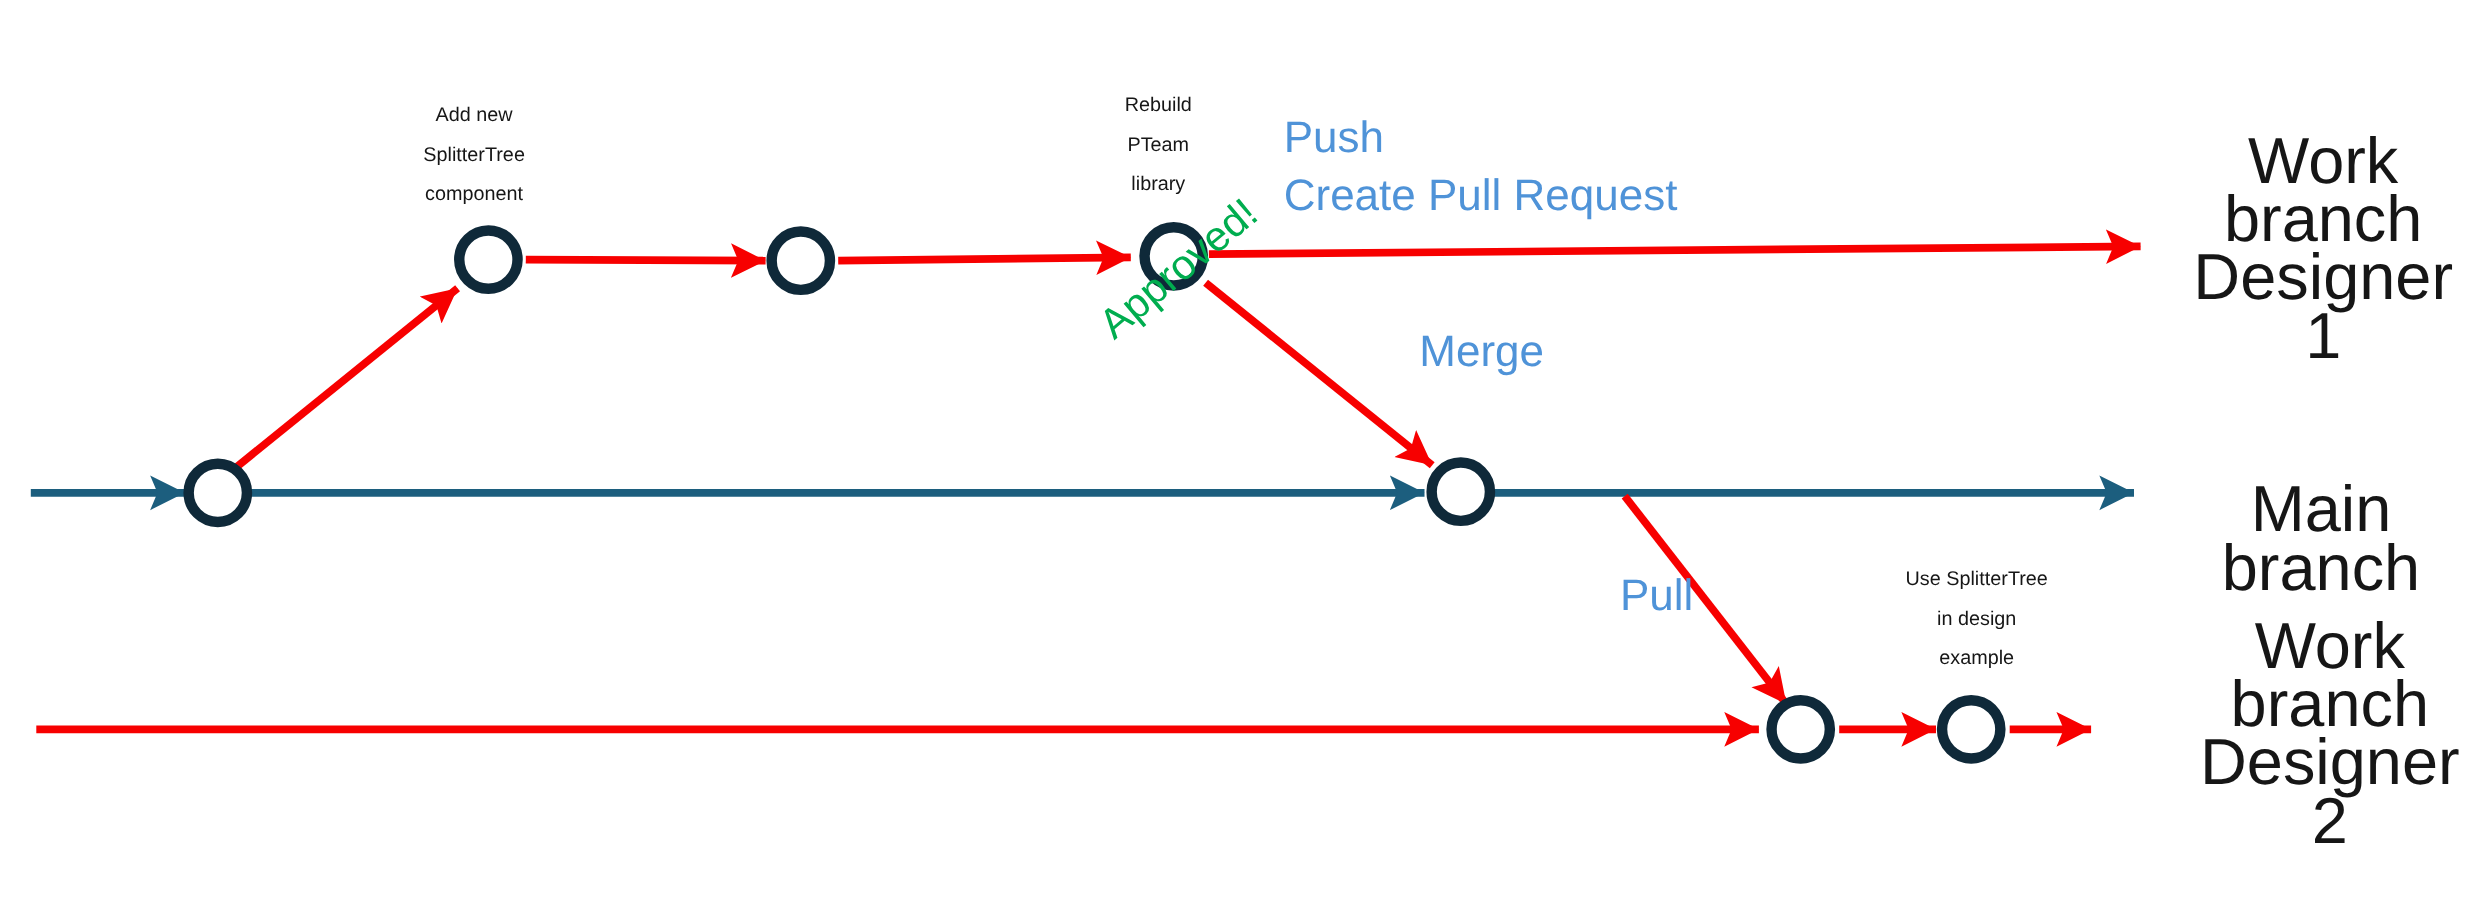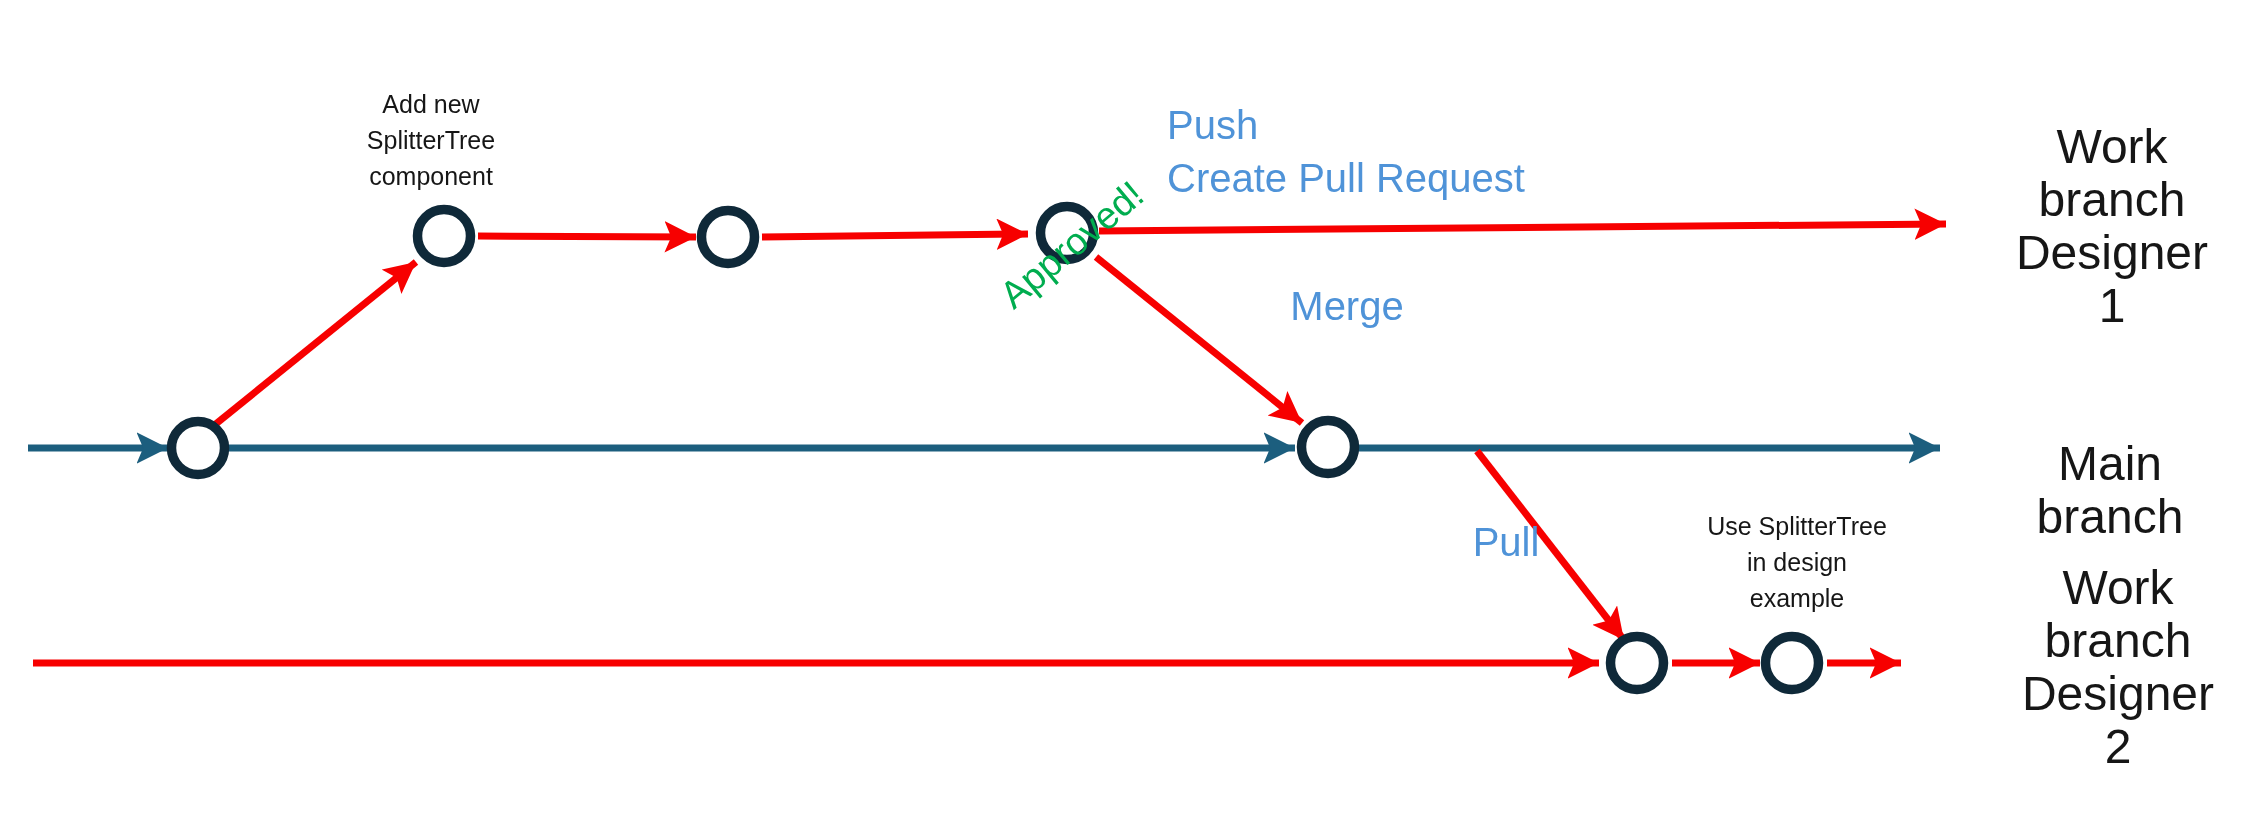--- a/index.html
+++ b/index.html
@@ -17,23 +17,23 @@
   line.red  { stroke: var(--color-red, #f70000);  stroke-width: 7; }
   circle.node {
     fill: var(--color-background, #ffffff);
     stroke: var(--color-node, #0f2939);
     stroke-width: 9.5;
   }
 
   .lbl { position: absolute; white-space: pre-line; }
   .center { transform: translate(-50%, -50%); text-align: center; }
 
-  .commit-label { font-size: 25px; line-height: 36px; color: var(--color-ink, #161616); }
+  .commit-label { font-size: 18px; line-height: 36px; color: var(--color-ink, #161616); }
   .action-label { font-size: 40px; line-height: 53px; color: var(--color-blue, #4f93d8); }
-  .branch-label { font-size: 48px; line-height: 53px; color: var(--color-ink, #161616); }
+  .branch-label { font-size: 59px; line-height: 53px; color: var(--color-ink, #161616); }
   .approved-label {
     font-size: 38px;
     color: var(--color-green, #00ad4f);
     transform: translate(-50%, -50%) rotate(-40deg);
     text-align: center;
   }
   .push-block { text-align: left; }
 </style>
 </head>
 <body>
@@ -69,27 +69,30 @@
     <circle class="node" cx="728" cy="237" r="26.5"></circle>
     <circle class="node" cx="1067" cy="233" r="26.5"></circle>
     <circle class="node" cx="1328" cy="447" r="26.5"></circle>
     <circle class="node" cx="1637" cy="663" r="26.5"></circle>
     <circle class="node" cx="1792" cy="663" r="26.5"></circle>
   </svg>
 
   <div class="lbl commit-label center" style="left:431px; top:140px;">Add new
 SplitterTree
 component</div>
+  <div class="lbl commit-label center" style="left:1053px; top:131px;">Rebuild
+PTeam
+library</div>
   <div class="lbl commit-label center" style="left:1797px; top:562px;">Use SplitterTree
 in design
 example</div>
 
   <div class="lbl action-label push-block" style="left:1167px; top:99px;">Push
 Create Pull Request</div>
-  <div class="lbl action-label center" style="left:1347px; top:306px;">Merge</div>
+  <div class="lbl action-label center" style="left:1347px; top:320px;">Merge</div>
   <div class="lbl action-label center" style="left:1506px; top:542px;">Pull</div>
 
   <div class="lbl approved-label" style="left:1072px; top:245px;">Approved!</div>
 
   <div class="lbl branch-label center" style="left:2112px; top:226px;">Work branch
 Designer 1</div>
   <div class="lbl branch-label center" style="left:2110px; top:443px;margin-top:47px;">Main branch</div>
   <div class="lbl branch-label center" style="left:2118px; top:667px;">Work branch
 Designer 2</div>
 

